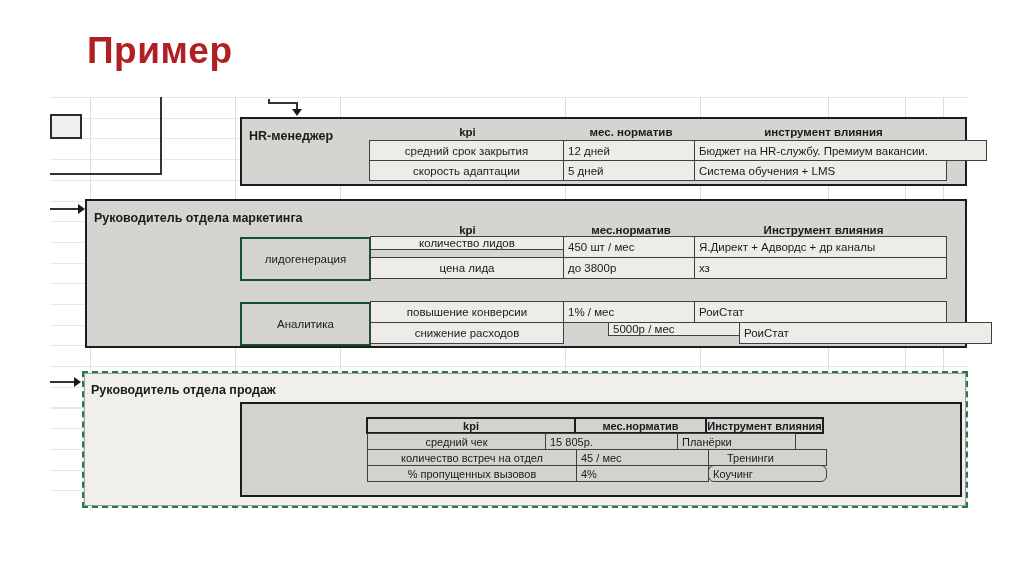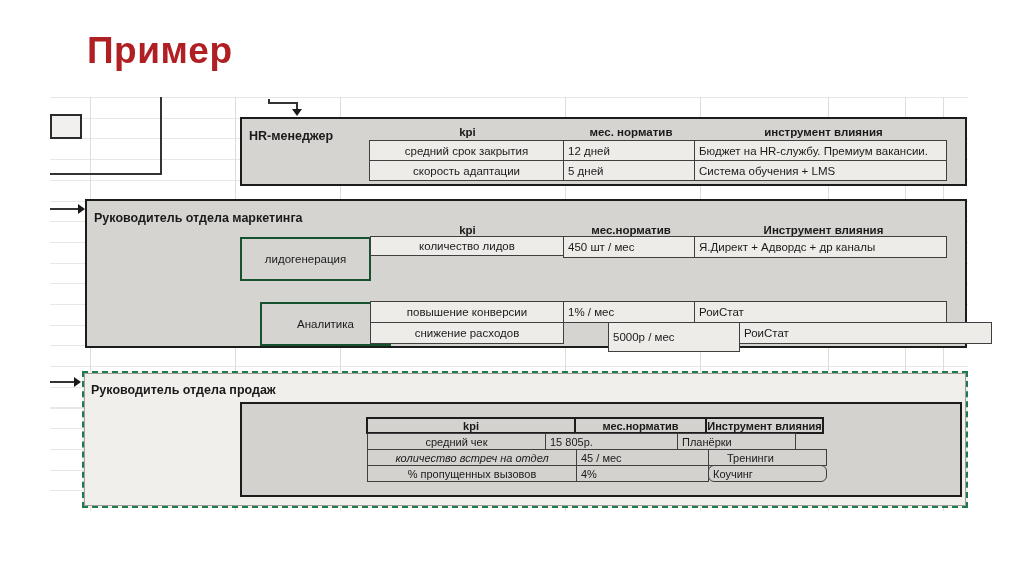--- a/index.html
+++ b/index.html
@@ -70,21 +70,21 @@
 
     <div class="block" style="left:190px;top:20px;width:727px;height:69px;">
       <div class="block-title">HR-менеджер</div>
       <div class="hhead" style="left:128px;top:6px;width:195px;">kpi</div>
       <div class="hhead" style="left:323px;top:6px;width:132px;">мес. норматив</div>
       <div class="hhead" style="left:455px;top:6px;width:253px;">инструмент влияния</div>
       <div class="tbl" style="left:128px;top:22px;">
         <div class="trow">
           <div class="cell c-center" style="width:195px;height:21px;">средний срок закрытия</div>
           <div class="cell c-left" style="width:132px;height:21px;">12 дней</div>
-          <div class="cell c-left" style="width:253px;height:21px;">Бюджет на HR-службу. Премиум вакансии.</div>
+          <div class="cell c-left" style="width:293px;height:21px;">Бюджет на HR-службу. Премиум вакансии.</div>
         </div>
         <div class="trow">
           <div class="cell c-center" style="width:195px;height:21px;">скорость адаптации</div>
           <div class="cell c-left" style="width:132px;height:21px;">5 дней</div>
           <div class="cell c-left" style="width:253px;height:21px;">Система обучения + LMS</div>
         </div>
       </div>
     </div>
 
     <div class="conn" style="left:0;top:111px;width:30px;height:2px;"></div>
@@ -92,36 +92,41 @@
 
     <div class="block" style="left:35px;top:102px;width:882px;height:149px;padding-left:44px;">
       <div class="block-title">Руководитель отдела маркетинга</div>
       <div class="hhead" style="left:283px;top:22px;width:195px;">kpi</div>
       <div class="hhead" style="left:478px;top:22px;width:132px;">мес.норматив</div>
       <div class="hhead" style="left:610px;top:22px;width:253px;">Инструмент влияния</div>
 
       <div class="grp-label" style="left:153px;top:36px;width:131px;height:44px;">лидогенерация</div>
       <div class="tbl" style="left:284px;top:36px;">
         <div class="trow">
-          <div class="cell c-center" style="width:194px;height:20px;">количество лидов</div>
+          <div class="cell c-center" style="width:194px;height:14px;">количество лидов</div>
           <div class="cell c-left" style="width:132px;height:22px;">450 шт / мес</div>
           <div class="cell c-left" style="width:253px;height:22px;">Я.Директ + Адвордс + др каналы</div>
         </div>
+        <div class="trow">
+          <div class="cell c-center" style="width:194px;height:22px;">цена лида</div>
+          <div class="cell c-left" style="width:132px;height:22px;">до 3800р</div>
+          <div class="cell c-left" style="width:253px;height:22px;">хз</div>
+        </div>
       </div>
 
-      <div class="grp-label" style="left:153px;top:101px;width:131px;height:44px;margin-left:20px;">Аналитика</div>
+      <div class="grp-label" style="left:153px;top:101px;width:131px;height:44px;">Аналитика</div>
       <div class="tbl" style="left:284px;top:101px;">
         <div class="trow">
           <div class="cell c-center" style="width:194px;height:22px;">повышение конверсии</div>
           <div class="cell c-left" style="width:132px;height:22px;">1% / мес</div>
           <div class="cell c-left" style="width:253px;height:22px;">РоиСтат</div>
         </div>
         <div class="trow">
           <div class="cell c-center" style="width:194px;height:22px;">снижение расходов</div>
-          <div class="cell c-left" style="width:132px;height:30px;margin-left:44px;">5000р / мес</div>
+          <div class="cell c-left" style="width:132px;height:14px;margin-left:44px;">5000р / мес</div>
           <div class="cell c-left" style="width:253px;height:22px;">РоиСтат</div>
         </div>
       </div>
     </div>
 
     <div class="conn" style="left:0;top:284px;width:26px;height:2px;"></div>
     <div class="arrow-right" style="left:24px;top:280px;"></div>
 
     <div class="sales-outer">
       <div class="block-title">Руководитель отдела продаж</div>
@@ -131,21 +136,21 @@
             <div class="cell" style="width:210px;">kpi</div>
             <div class="cell" style="width:133px;">мес.норматив</div>
             <div class="cell" style="width:119px;">Инструмент влияния</div>
           </div>
           <div class="trow">
             <div class="cell c-center" style="width:179px;">средний чек</div>
             <div class="cell c-left" style="width:133px;">15 805р.</div>
             <div class="cell c-left" style="width:119px;">Планёрки</div>
           </div>
           <div class="trow">
-            <div class="cell c-center" style="width:210px;font-style:italic;">количество встреч на отдел</div>
+            <div class="cell c-center" style="width:210px;">количество встреч на отдел</div>
             <div class="cell c-left" style="width:133px;">45 / мес</div>
             <div class="cell c-left" style="width:119px;padding-left:18px;">Тренинги</div>
           </div>
           <div class="trow">
             <div class="cell c-center" style="width:210px;">% пропущенных вызовов</div>
             <div class="cell c-left" style="width:133px;">4%</div>
             <div class="cell c-left" style="width:119px;border-radius:6px;">Коучинг</div>
           </div>
         </div>
       </div>

